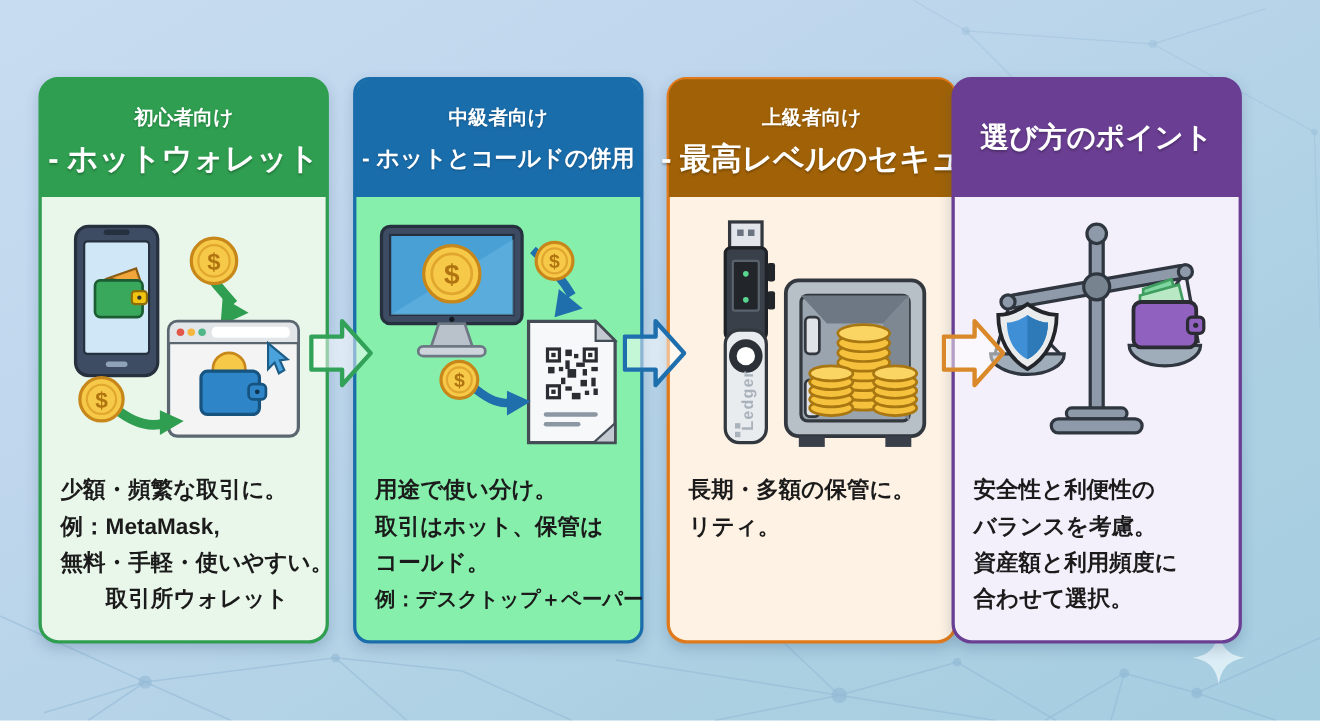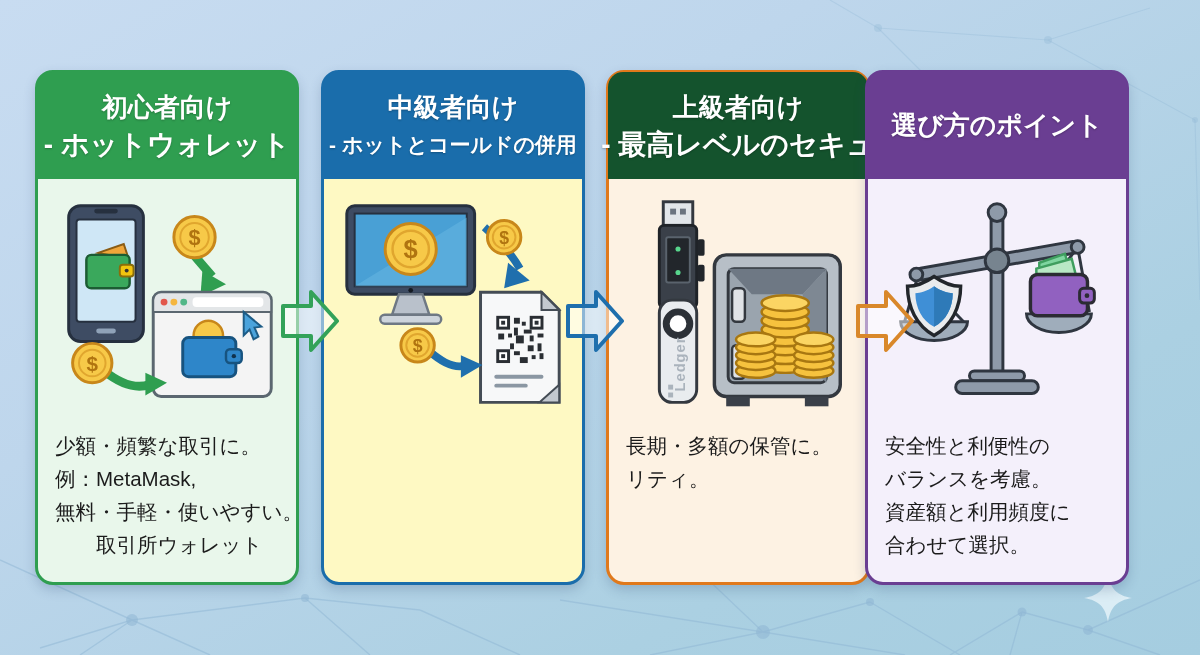--- a/index.html
+++ b/index.html
@@ -9,42 +9,42 @@
     font-family:"Liberation Sans","DejaVu Sans",sans-serif;
   }
   .bg-pattern{position:absolute;inset:0;z-index:0;pointer-events:none;}
   .sparkle{position:absolute;left:1082px;top:572px;z-index:1;}
   .card{
     position:absolute;top:70px;width:264px;height:515px;box-sizing:border-box;
     border:3px solid;border-radius:18px;z-index:2;
     box-shadow:0 5px 12px rgba(40,70,110,.22);
   }
   .card--green {border-color:#2f9e50;background:#e9f7eb;}
-  .card--blue  {border-color:#1a6dab;background:#fef9c3;}
+  .card--blue  {border-color:#1a6dab;background:#86efac;border-radius:15px;}
   .card--orange{border-color:#e0791b;background:#fdf2e3;}
   .card--purple{border-color:#6a3e92;background:#f4f0fb;}
   .card-header{
     height:107px;margin:-1px -1px 0 -1px;border-radius:15px 15px 0 0;
     display:flex;flex-direction:column;align-items:center;justify-content:center;
     color:#fff;font-weight:bold;text-align:center;line-height:37px;
     text-shadow:0 1px 2px rgba(0,0,0,.25);
   }
   .card--green  .card-header{background:#2f9e50;}
   .card--blue   .card-header{background:#1a6dab;}
-  .card--orange .card-header{background:#14532d;}
+  .card--orange .card-header{background:#a16207;}
   .card--purple .card-header{background:#6a3e92;}
-  .hl1{font-size:26px;white-space:nowrap;}
+  .hl1{font-size:18px;white-space:nowrap;}
   .hl2{font-size:28px;white-space:nowrap;}
   .hl2--long{font-size:21px;text-align:center;}
   .hl1--solo{font-size:26px;}
   .card-illus{position:absolute;top:116px;left:0;right:0;height:234px;
     display:flex;align-items:center;justify-content:center;}
   .card-text{
     position:absolute;top:356px;left:17px;right:6px;
-    font-size:20.5px;font-weight:normal;color:#1b1b1b;line-height:33px;
+    font-size:20.5px;font-weight:bold;color:#1b1b1b;line-height:33px;
   }
   .card-text div{white-space:nowrap;}
   .line-s{font-size:18.5px;}
   .flow-arrow{position:absolute;top:288px;width:58px;height:66px;z-index:3;}
   .fa-1{left:281px;} .fa-2{left:566px;} .fa-3{left:856px;}
 </style>
 </head>
 <body>
 
 <svg class="bg-pattern" width="1200" height="655" viewBox="0 0 1200 655">
@@ -217,20 +217,26 @@
       </g>
       <g>
         <path d="M96,156 C112,170 124,174 134,170" stroke="#1f6fad" stroke-width="8" fill="none"></path>
         <polygon points="128,160 150,170 128,183" fill="#1f6fad"></polygon>
         <circle cx="84" cy="150" r="17" fill="#f7c948" stroke="#c8871a" stroke-width="3"></circle>
         <circle cx="84" cy="150" r="11.5" fill="none" stroke="#e0a62e" stroke-width="2"></circle>
         <text x="84" y="157" text-anchor="middle" font-size="18" font-weight="bold" fill="#b07410">$</text>
       </g>
     </svg>
   </div>
+  <div class="card-text">
+    <div>用途で使い分け。</div>
+    <div>取引はホット、保管は</div>
+    <div>コールド。</div>
+    <div class="line-s">例：デスクトップ＋ペーパー</div>
+  </div>
 </section>
 
 <div class="flow-arrow fa-2">
   <svg width="58" height="66" viewBox="0 0 58 66">
     <polygon points="2,18 30,18 30,4 56,33 30,62 30,48 2,48" fill="rgba(255,255,255,0.5)" stroke="#1e6fad" stroke-width="4" stroke-linejoin="round"></polygon>
   </svg>
 </div>
 
 <section class="card card--orange" style="left:606px;">
   <header class="card-header">

